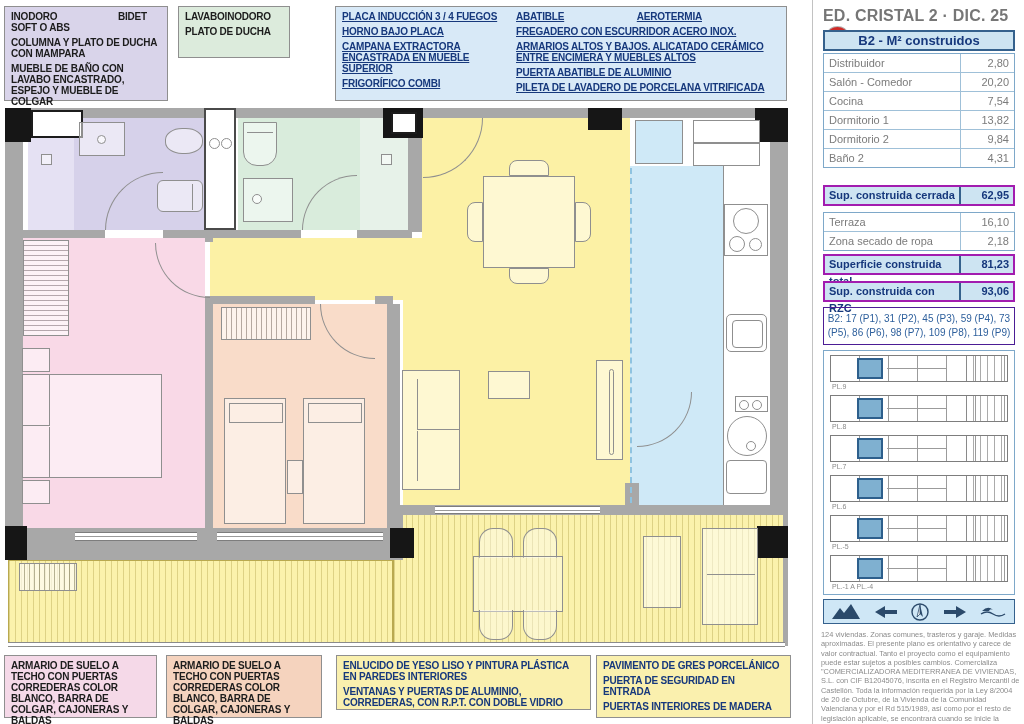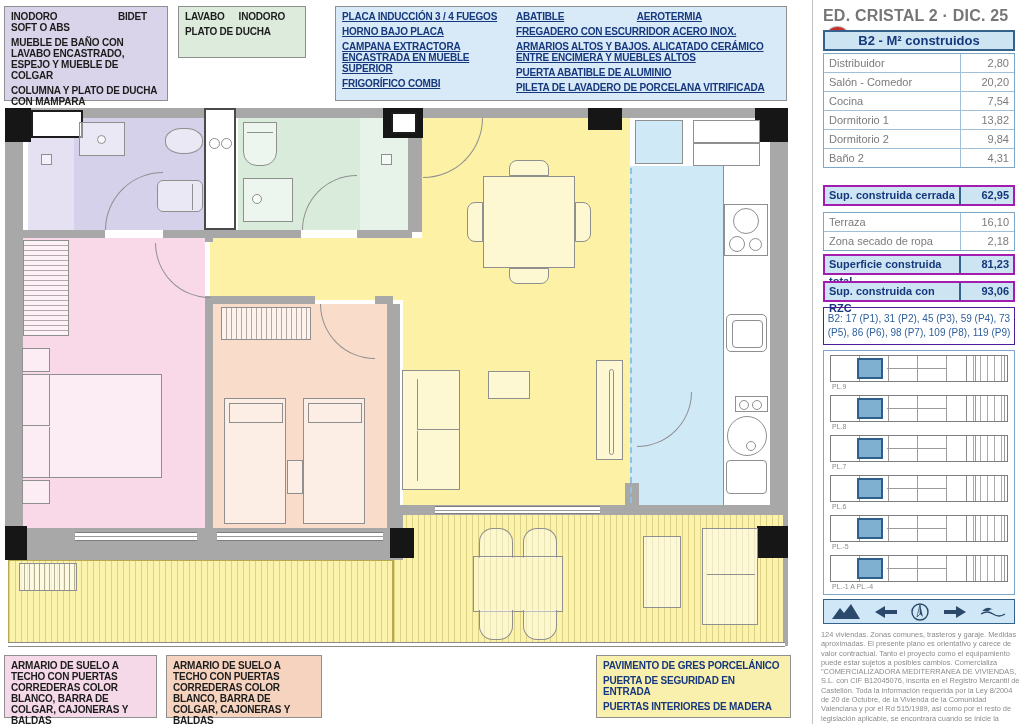--- a/index.html
+++ b/index.html
@@ -69,25 +69,25 @@
 <body>
 
 <div id="app">
 
   <div class="lblock" style="left:4px;top:6px;width:164px;height:95px;background:#d9d4ea;">
     <div class="lrow">
         <span>INODORO</span>
         <span>BIDET</span>
       </div>
     <div>SOFT O ABS</div>
+    <div class="litem">COLUMNA Y PLATO DE DUCHA CON MAMPARA</div>
     <div class="litem">MUEBLE DE BAÑO CON LAVABO ENCASTRADO, ESPEJO Y MUEBLE DE COLGAR</div>
-    <div class="litem">COLUMNA Y PLATO DE DUCHA CON MAMPARA</div>
-  </div>
-
-  <div class="lblock" style="left:178px;top:6px;width:128px;height:52px;background:#dcebdc;">
+  </div>
+
+  <div class="lblock" style="left:178px;top:6px;width:112px;height:52px;background:#dcebdc;">
     <div class="lrow">
         <span>LAVABO</span>
         <span>INODORO</span>
       </div>
     <div class="litem">PLATO DE DUCHA</div>
   </div>
 
   <div class="lblock navy" style="left:335px;top:6px;width:452px;height:95px;background:#d8e9f7;text-decoration:underline;">
     <div class="lcols">
       <div style="width:160px;">
@@ -253,20 +253,24 @@
 
     <div class="abs" style="left:3px;top:534px;width:777px;height:5px;background:#fff;border-top:1.5px solid #8b8b8b;border-bottom:1.5px solid #8b8b8b;box-sizing:border-box;"></div>
   </div>
 
   <div class="lblock" style="left:4px;top:655px;width:153px;height:63px;background:#f5d9e8;">
     <div>ARMARIO DE SUELO A TECHO CON PUERTAS CORREDERAS COLOR BLANCO, BARRA DE COLGAR, CAJONERAS Y BALDAS</div>
   </div>
   <div class="lblock" style="left:166px;top:655px;width:156px;height:63px;background:#f5d3be;">
     <div>ARMARIO DE SUELO A TECHO CON PUERTAS CORREDERAS COLOR BLANCO, BARRA DE COLGAR, CAJONERAS Y BALDAS</div>
   </div>
+  <div class="lblock navy" style="left:336px;top:655px;width:255px;height:55px;background:#faf0ae;">
+    <div>ENLUCIDO DE YESO LISO Y PINTURA PLÁSTICA EN PAREDES INTERIORES</div>
+    <div class="litem">VENTANAS Y PUERTAS DE ALUMINIO, CORREDERAS, CON R.P.T. CON DOBLE VIDRIO</div>
+  </div>
   <div class="lblock navy" style="left:596px;top:655px;width:195px;height:63px;background:#faf0ae;">
     <div>PAVIMENTO DE GRES PORCELÁNICO</div>
     <div class="litem">PUERTA DE SEGURIDAD EN ENTRADA</div>
     <div class="litem">PUERTAS INTERIORES DE MADERA</div>
   </div>
 
   <div id="sidebar">
     <div class="sb-title"><span>ED. CRISTAL 2 · DIC. 25</span><span class="flag"></span></div>
 
     <div class="sb-header">B2  -  M² construidos</div>

